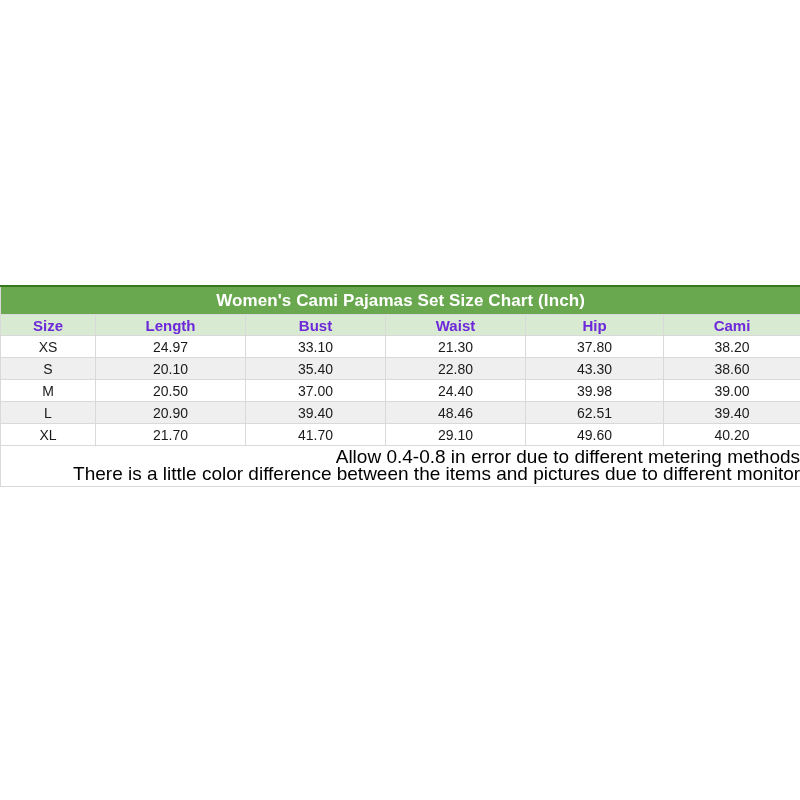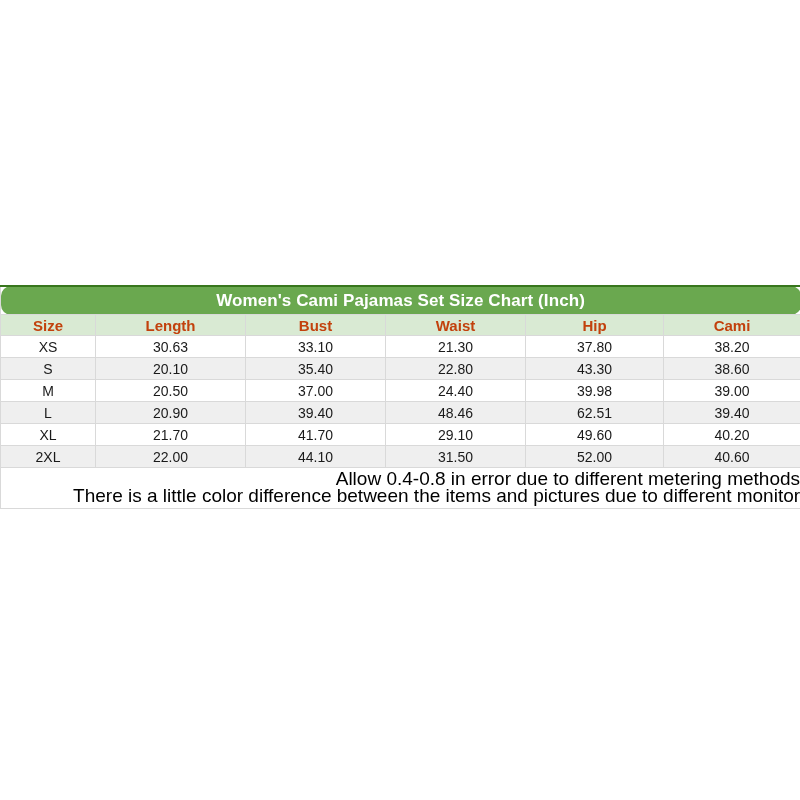--- a/index.html
+++ b/index.html
@@ -33,28 +33,27 @@
     border-top: 2px solid var(--banner-border, #38761d);
     border-left: 1px solid var(--grid, #d9d9d9);
     border-right: 1px solid var(--grid, #d9d9d9);
     color: #ffffff;
     font-weight: bold;
     font-size: 17px;
     text-align: center;
     height: 27px;
     padding: 0;
     letter-spacing: 0.1px;
-    border-radius: 10px;
   }
   tr.header-row th {
     background: var(--header-bg, #d9ead3);
     border: 1px solid var(--grid, #d9d9d9);
     font-weight: bold;
     font-size: 15px;
-    color: #c2410c;
+    color: #6d28d9;
     text-align: center;
     height: 20px;
     padding: 0;
   }
   tbody td {
     border: 1px solid var(--grid, #d9d9d9);
     font-size: 14px;
     color: #1a1a1a;
     text-align: center;
     height: 21px;
@@ -104,21 +103,21 @@
             <th>Length</th>
             <th>Bust</th>
             <th>Waist</th>
             <th>Hip</th>
             <th>Cami</th>
           </tr>
       </thead>
       <tbody>
           <tr>
             <td>XS</td>
-            <td>30.63</td>
+            <td>24.97</td>
             <td>33.10</td>
             <td>21.30</td>
             <td>37.80</td>
             <td>38.20</td>
           </tr>
           <tr class="alt">
             <td>S</td>
             <td>20.10</td>
             <td>35.40</td>
             <td>22.80</td>
@@ -142,28 +141,20 @@
             <td>39.40</td>
           </tr>
           <tr>
             <td>XL</td>
             <td>21.70</td>
             <td>41.70</td>
             <td>29.10</td>
             <td>49.60</td>
             <td>40.20</td>
           </tr>
-          <tr class="alt">
-            <td>2XL</td>
-            <td>22.00</td>
-            <td>44.10</td>
-            <td>31.50</td>
-            <td>52.00</td>
-            <td>40.60</td>
-          </tr>
         </tbody>
       <tfoot>
         <tr class="notes-row">
           <td colspan="6">
             <div class="note-line">Allow 0.4-0.8 in error due to different metering methods</div>
             <div class="note-line">There is a little color difference between the items and pictures due to different monitor</div>
           </td>
         </tr>
       </tfoot>
     </table>

